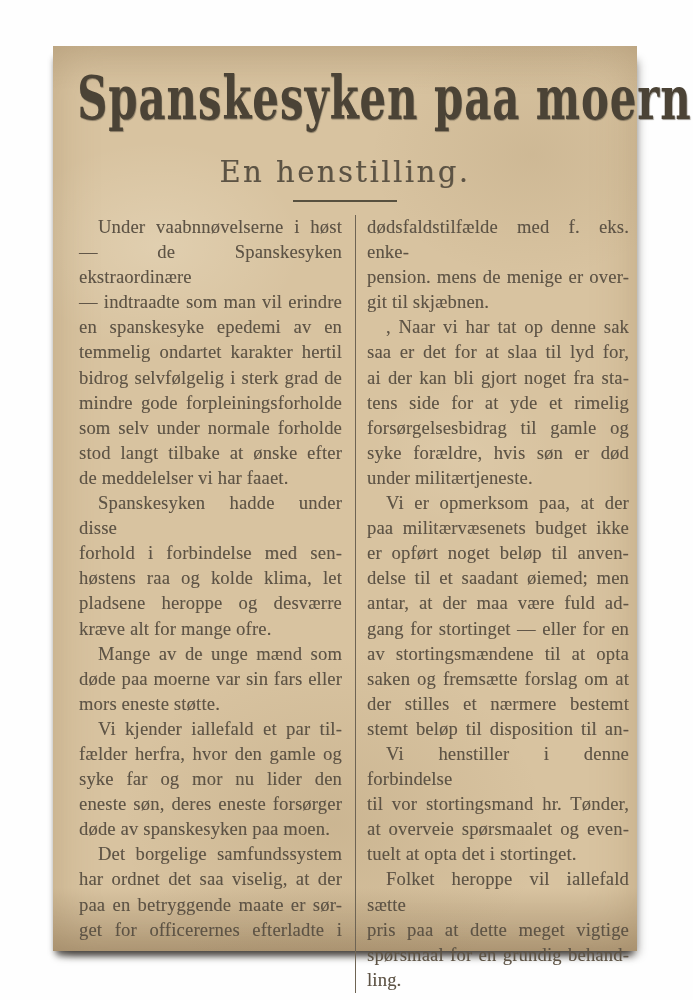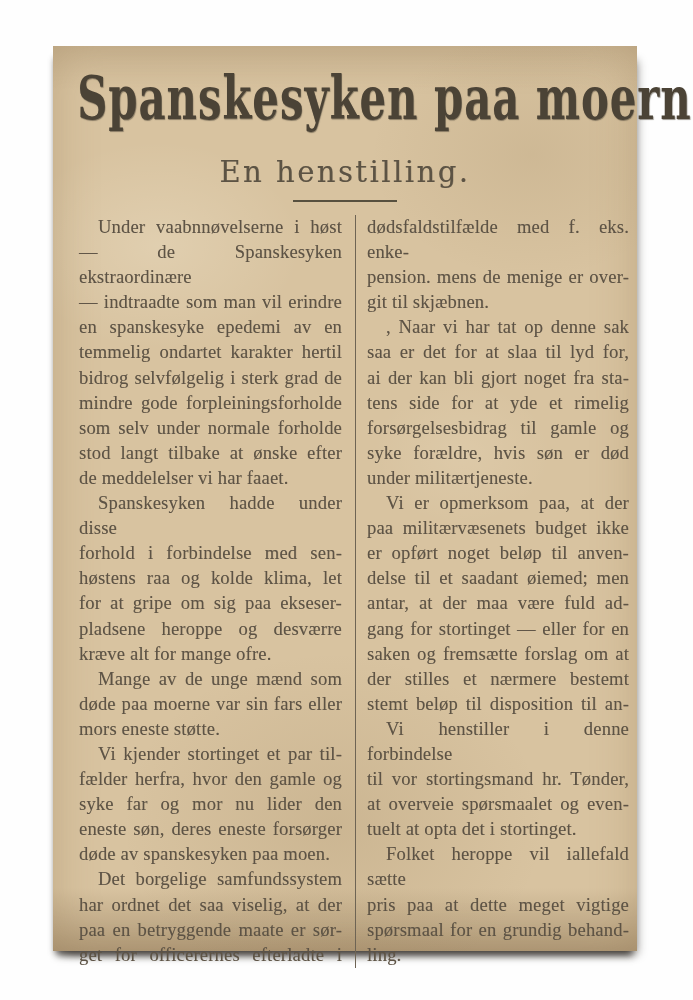--- a/index.html
+++ b/index.html
@@ -112,31 +112,30 @@
             <div class="line">bidrog selvfølgelig i sterk grad de</div>
             <div class="line">mindre gode forpleiningsforholde</div>
             <div class="line">som selv under normale forholde</div>
             <div class="line">stod langt tilbake at ønske efter</div>
             <div class="line last">de meddelelser vi har faaet.</div>
           </div>
           <div class="para">
             <div class="line first">Spanskesyken hadde under disse</div>
             <div class="line">forhold i forbindelse med sen-</div>
             <div class="line">høstens raa og kolde klima, let</div>
-            <div class="line">for at gripe om sig paa ekseser-</div>
             <div class="line">pladsene heroppe og desværre</div>
             <div class="line last">kræve alt for mange ofre.</div>
           </div>
           <div class="para">
             <div class="line first">Mange av de unge mænd som</div>
             <div class="line">døde paa moerne var sin fars eller</div>
             <div class="line last">mors eneste støtte.</div>
           </div>
           <div class="para">
-            <div class="line first">Vi kjender stortinget et par til-</div>
+            <div class="line first">Vi kjender iallefald et par til-</div>
             <div class="line">fælder herfra, hvor den gamle og</div>
             <div class="line">syke far og mor nu lider den</div>
             <div class="line">eneste søn, deres eneste forsørger</div>
             <div class="line last">døde av spanskesyken paa moen.</div>
           </div>
           <div class="para">
             <div class="line first">Det borgelige samfundssystem</div>
             <div class="line">har ordnet det saa viselig, at der</div>
             <div class="line">paa en betryggende maate er sør-</div>
             <div class="line">get for officerernes efterladte i</div>
@@ -158,20 +157,21 @@
             <div class="line">syke forældre, hvis søn er død</div>
             <div class="line last">under militærtjeneste.</div>
           </div>
           <div class="para">
             <div class="line first">Vi er opmerksom paa, at der</div>
             <div class="line">paa militærvæsenets budget ikke</div>
             <div class="line">er opført noget beløp til anven-</div>
             <div class="line">delse til et saadant øiemed; men</div>
             <div class="line">antar, at der maa være fuld ad-</div>
             <div class="line">gang for stortinget — eller for en</div>
+            <div class="line">av stortingsmændene til at opta</div>
             <div class="line">saken og fremsætte forslag om at</div>
             <div class="line">der stilles et nærmere bestemt</div>
             <div class="line">stemt beløp til disposition til an-</div>
           </div>
           <div class="para">
             <div class="line first">Vi henstiller i denne forbindelse</div>
             <div class="line">til vor stortingsmand hr. Tønder,</div>
             <div class="line">at overveie spørsmaalet og even-</div>
             <div class="line last">tuelt at opta det i stortinget.</div>
           </div>

